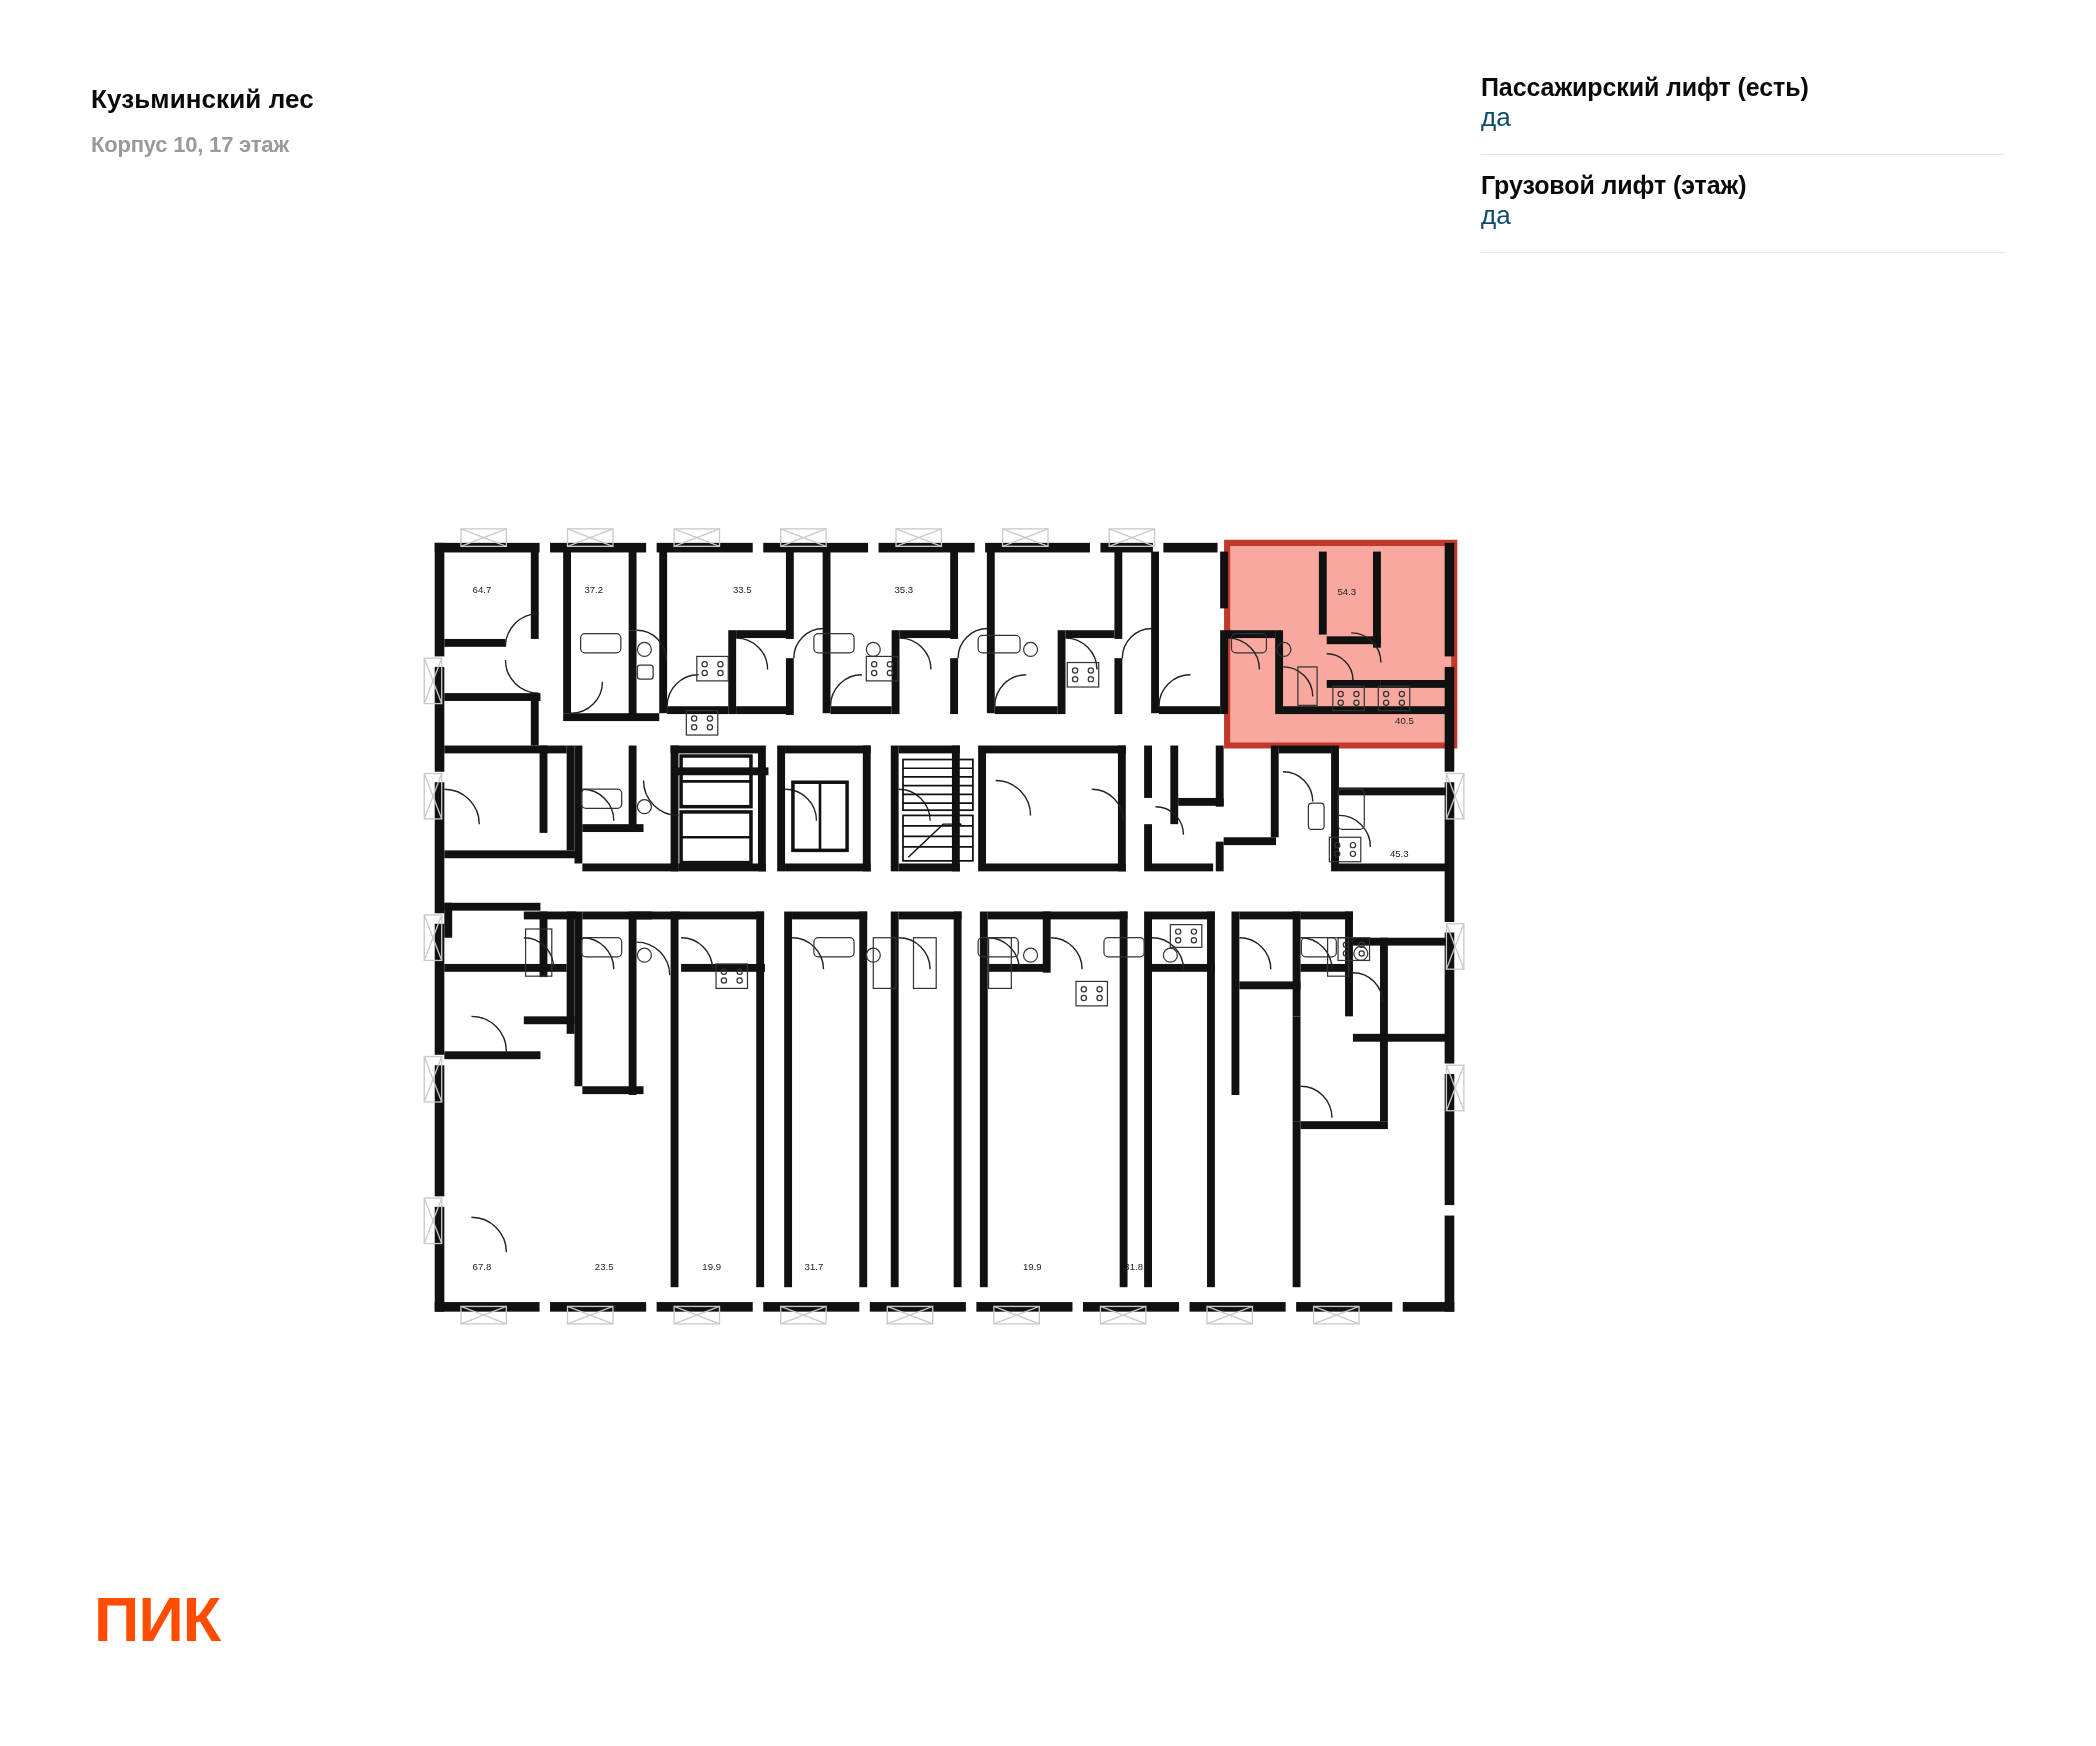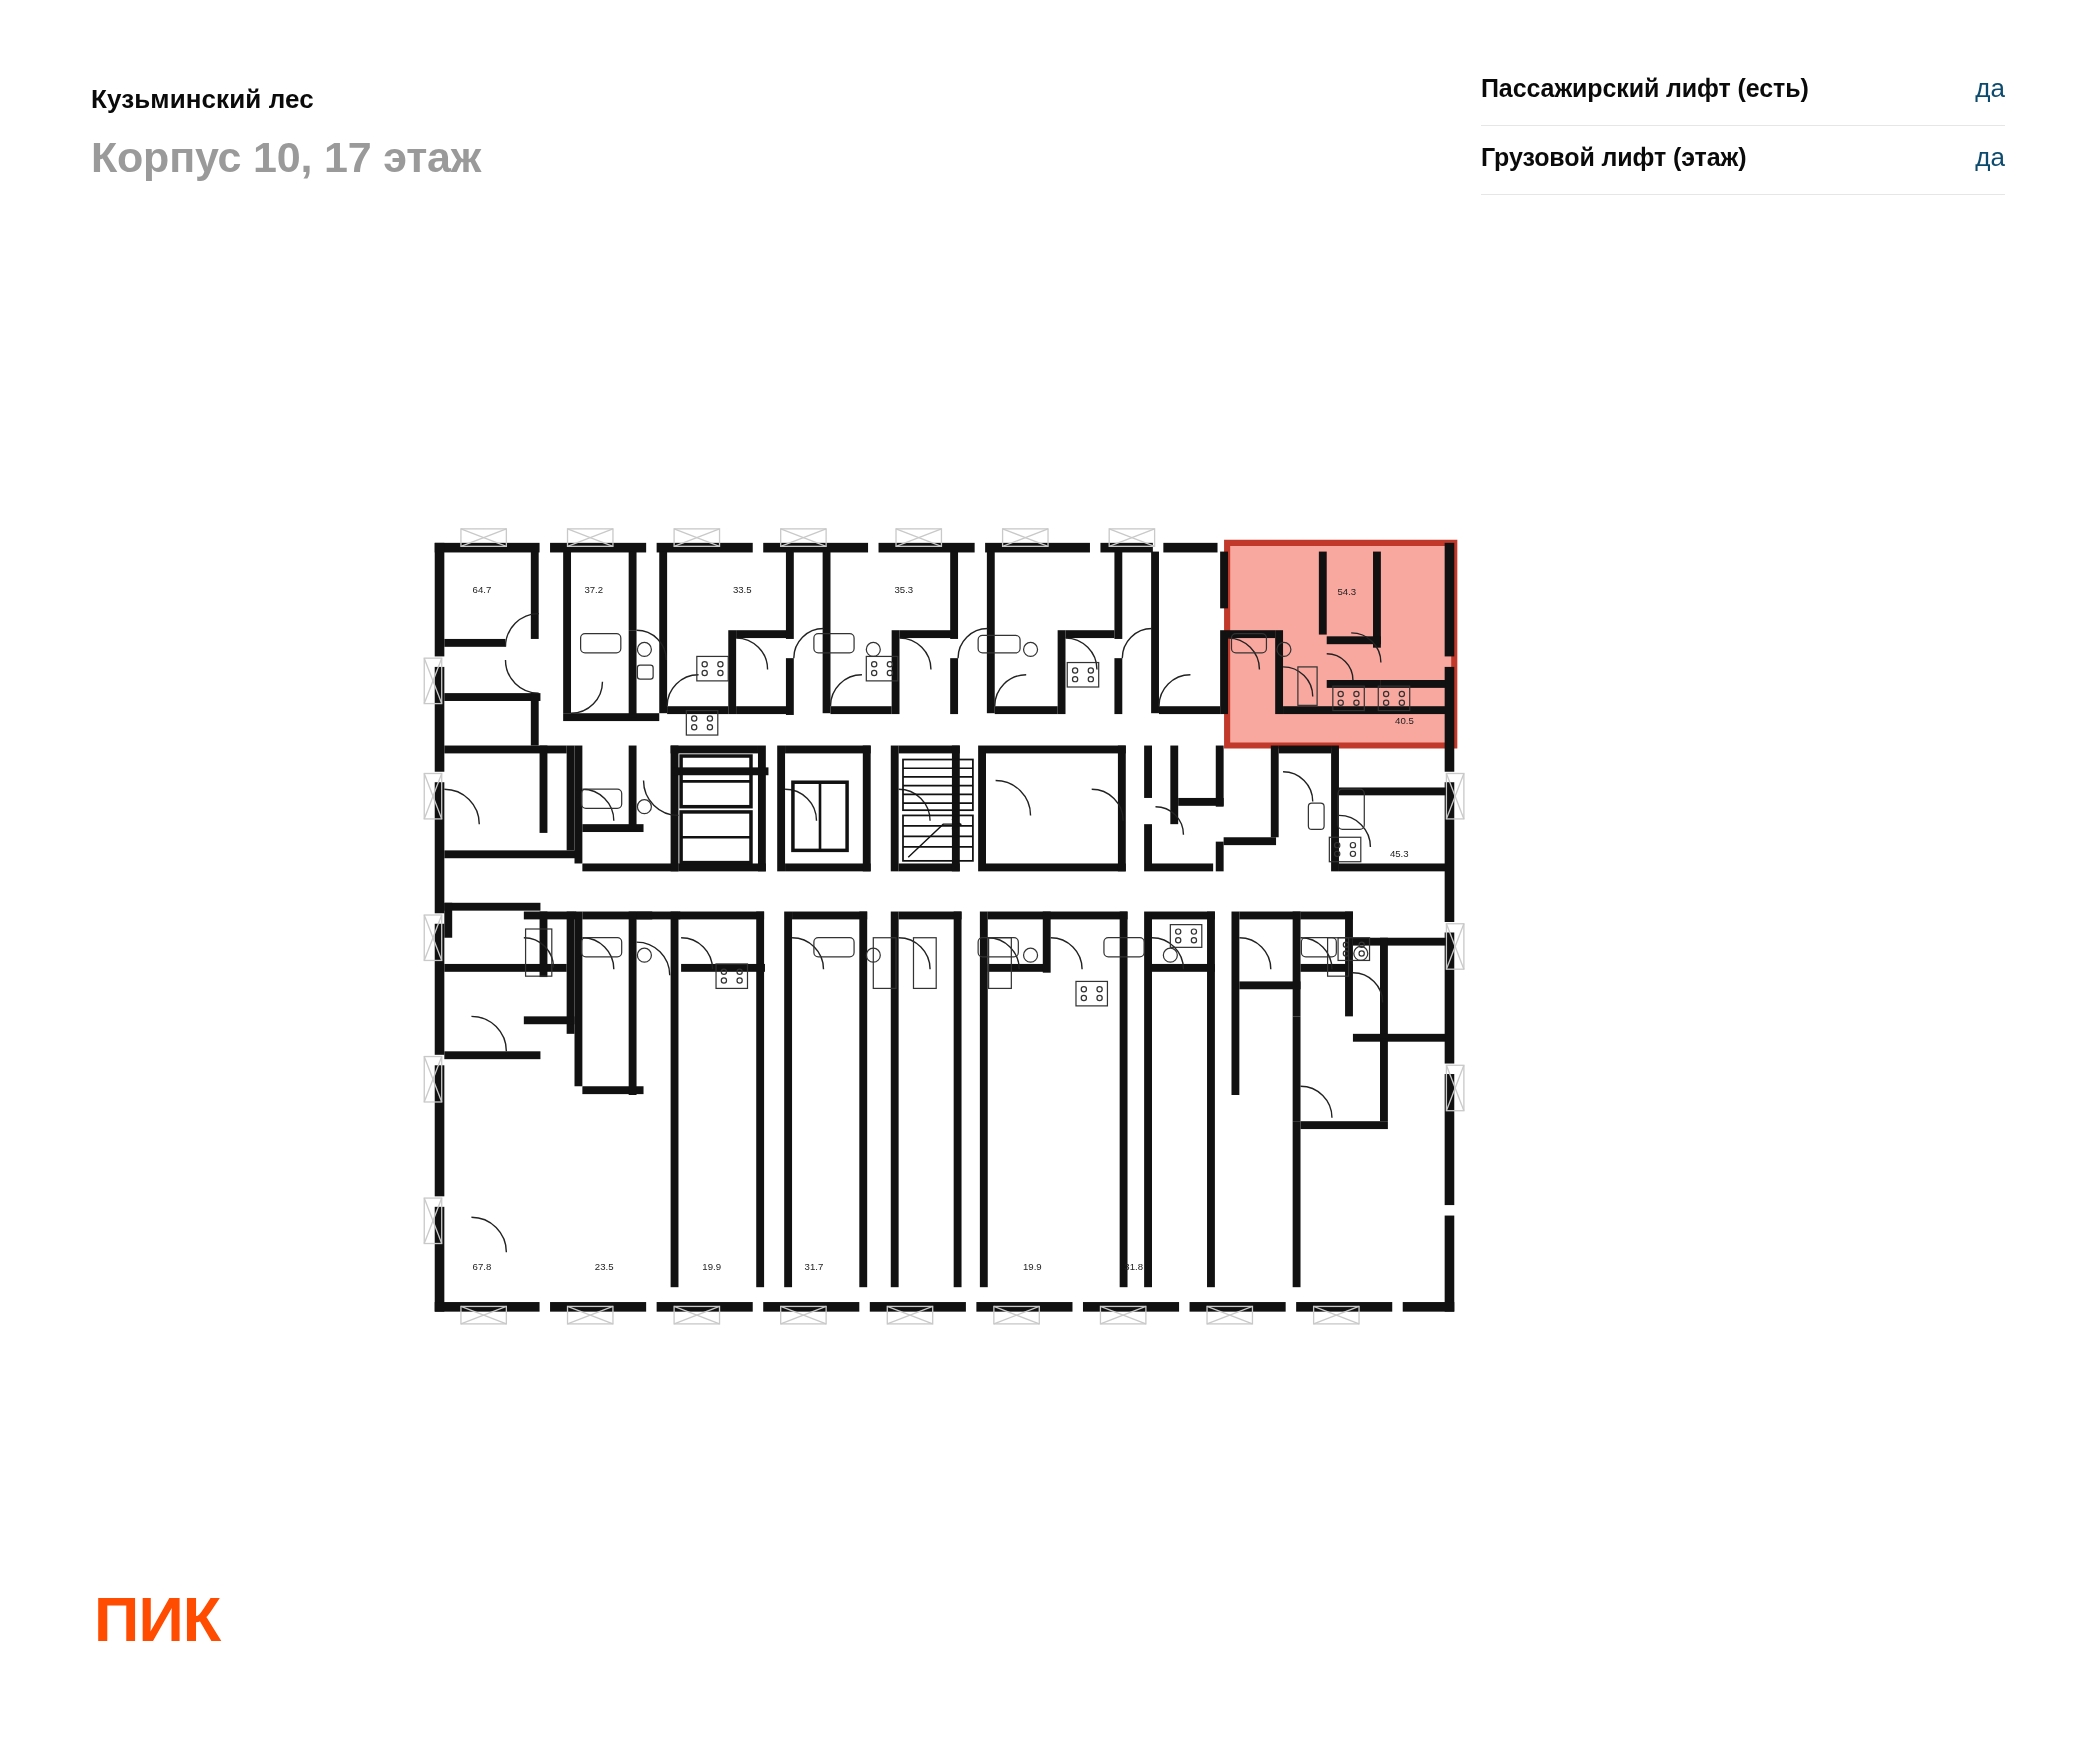--- a/index.html
+++ b/index.html
@@ -37,40 +37,41 @@
   }
   .title-main {
     font-size: 38px;
     font-weight: bold;
     color: #0a0a0a;
     margin: 0 0 14px 0;
     line-height: 1.25;
     letter-spacing: -0.2px;
   }
   .title-sub {
-    font-size: 43px;
+    font-size: 22px;
     font-weight: bold;
     color: #9a9a9a;
     margin: 0;
     line-height: 1.25;
     letter-spacing: -0.2px;
   }
 
   .header-right {
     position: absolute;
     right: 91px;
     top: 73px;
     width: 524px;
   }
   .spec-row {
     display: flex;
     align-items: baseline;
     justify-content: space-between;
     padding: 15.7px 0 21px 0;
     border-bottom: 0.9px solid #e6e6e6;
+    flex-direction: column;
   }
   .spec-row:first-child {
     padding-top: 0;
   }
   .spec-label {
     font-size: 25px;
     font-weight: bold;
     color: #0a0a0a;
     letter-spacing: -0.1px;
   }

